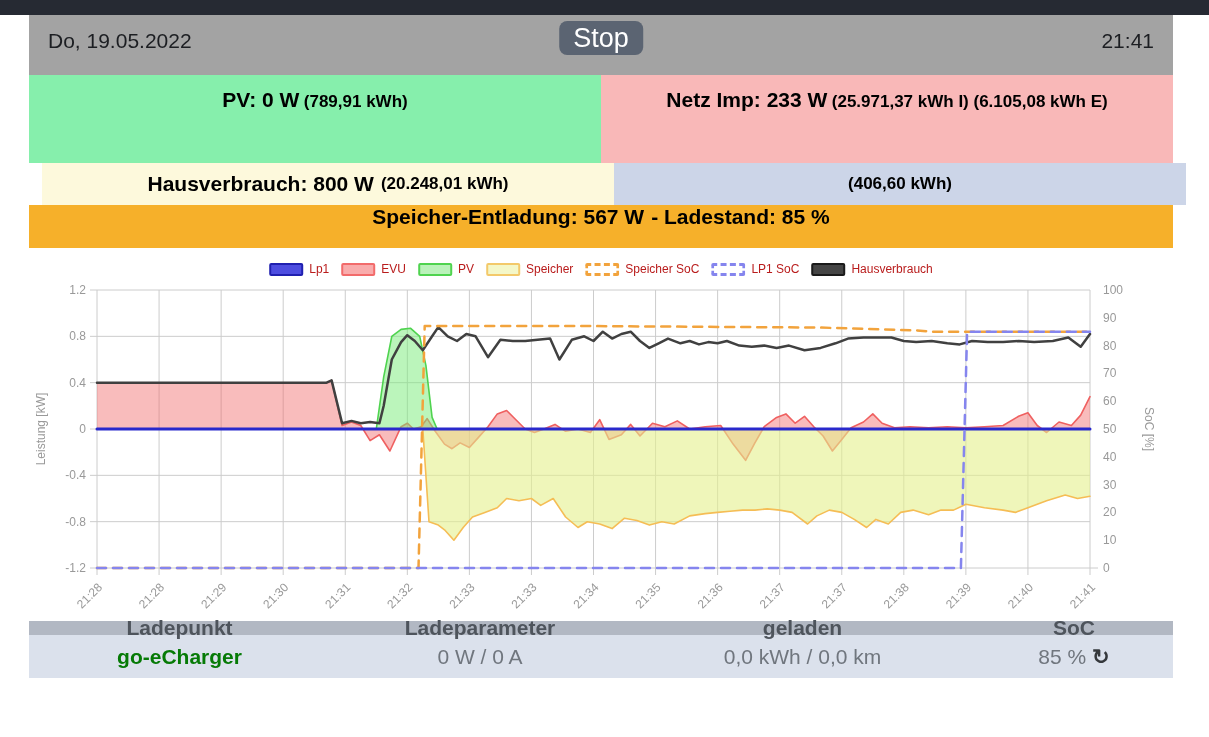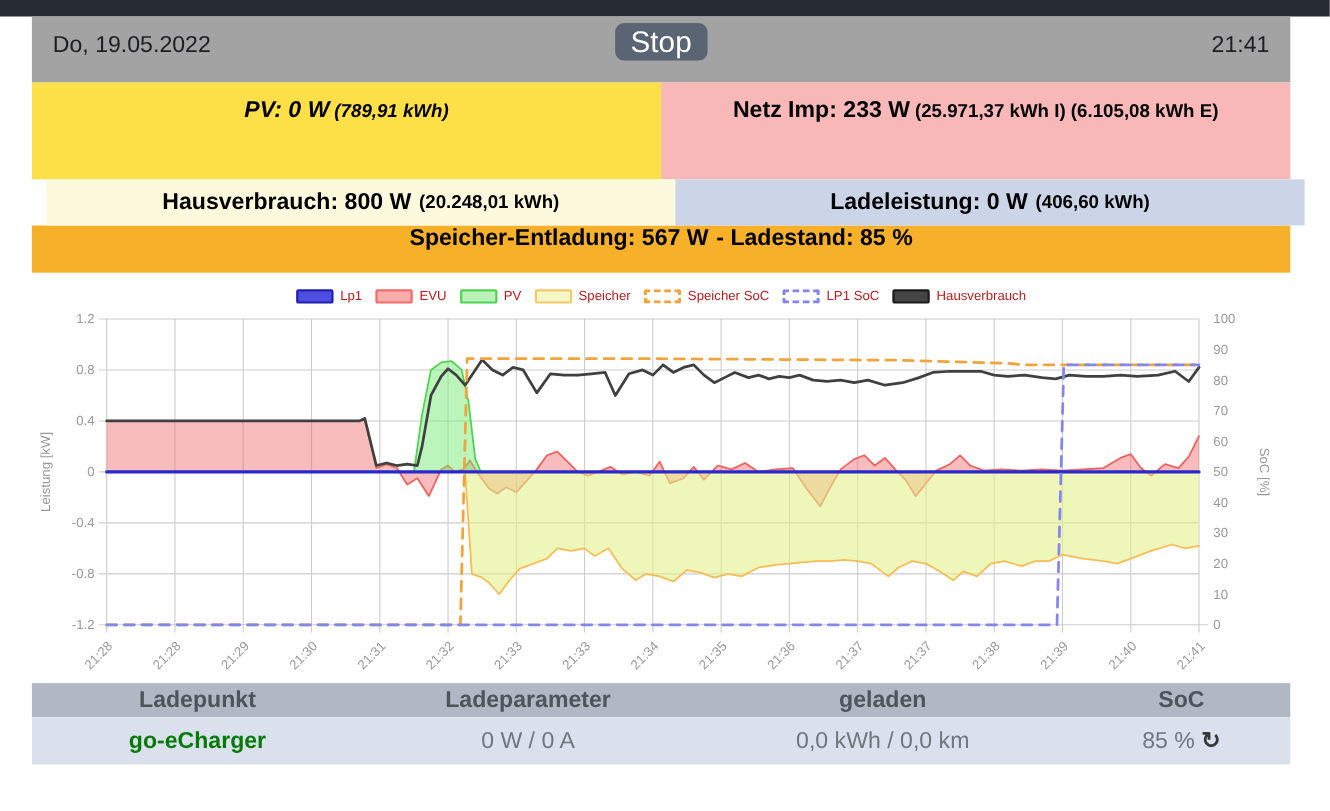--- a/index.html
+++ b/index.html
@@ -22,21 +22,21 @@
   .row2{display:flex;width:1144px;height:42px;margin-left:13px;}
   .row2 .tile{width:572px;height:42px;display:flex;align-items:center;justify-content:center;gap:7px;}
   .row3{width:1144px;height:43px;display:flex;justify-content:center;gap:7px;}
   .chart-wrap{position:absolute;left:0;top:233px;width:1144px;height:372px;background:#fff;}
   .legend{position:absolute;left:50%;transform:translateX(-50%);top:14px;display:flex;gap:12px;
         align-items:center;white-space:nowrap;}
   .lg-item{display:flex;align-items:center;gap:6px;cursor:pointer;}
   .lg-box{width:34px;height:13px;border-radius:2px;box-sizing:border-box;}
   .lg-label{font-size:12px;color:#b91c1c;}
   .table{position:absolute;left:0;top:606px;width:1144px;}
-  .thead{display:flex;height:31px;background:#b2b8c3;align-items:center;}
+  .thead{display:flex;height:14px;background:#b2b8c3;align-items:center;}
   .trow{display:flex;height:43px;background:#dbe1ec;align-items:center;}
   .c1{width:301px;text-align:center;} .c2{width:300px;text-align:center;}
   .c3{width:345px;text-align:center;} .c4{width:198px;text-align:center;}
   .thead div{font-size:21px;font-weight:bold;color:#4e545c;}
   .trow div{font-size:21px;color:#70767e;}
   .trow .lp-name{font-weight:bold;color:#067a06;}
   .refresh{color:#35383c;font-weight:bold;cursor:pointer;}
 </style>
 </head>
 <body>
@@ -47,36 +47,35 @@
   <div class="content">
 
     <div class="header">
       <span class="date">Do, 19.05.2022</span>
       <button class="stop-btn">Stop</button>
       <span class="time">21:41</span>
     </div>
 
     <div class="tiles">
       <div class="row1">
-        <div class="tile" style="background: #fde047; font-style: italic;">
+        <div class="tile" style="background: #86efac;">
           <span class="t-main">PV: 0 W</span>
           <span class="t-sub">(789,91 kWh)</span>
         </div>
         <div class="tile" style="background: rgb(249, 184, 184);">
           <span class="t-main">Netz Imp: 233 W</span>
           <span class="t-sub">(25.971,37 kWh I) (6.105,08 kWh E)</span>
         </div>
       </div>
       <div class="row2">
         <div class="tile" style="background: rgb(253, 249, 220);">
           <span class="t-main">Hausverbrauch: 800 W</span>
           <span class="t-sub">(20.248,01 kWh)</span>
         </div>
         <div class="tile" style="background: rgb(204, 213, 232);">
-          <span class="t-main">Ladeleistung: 0 W</span>
           <span class="t-sub">(406,60 kWh)</span>
         </div>
       </div>
       <div class="row3 tile" style="background: rgb(246, 176, 42);">
         <span class="t-main">Speicher-Entladung: 567 W</span>
         <span class="t-main">- Ladestand: 85 %</span>
       </div>
     </div>
 
     <div class="chart-wrap">

